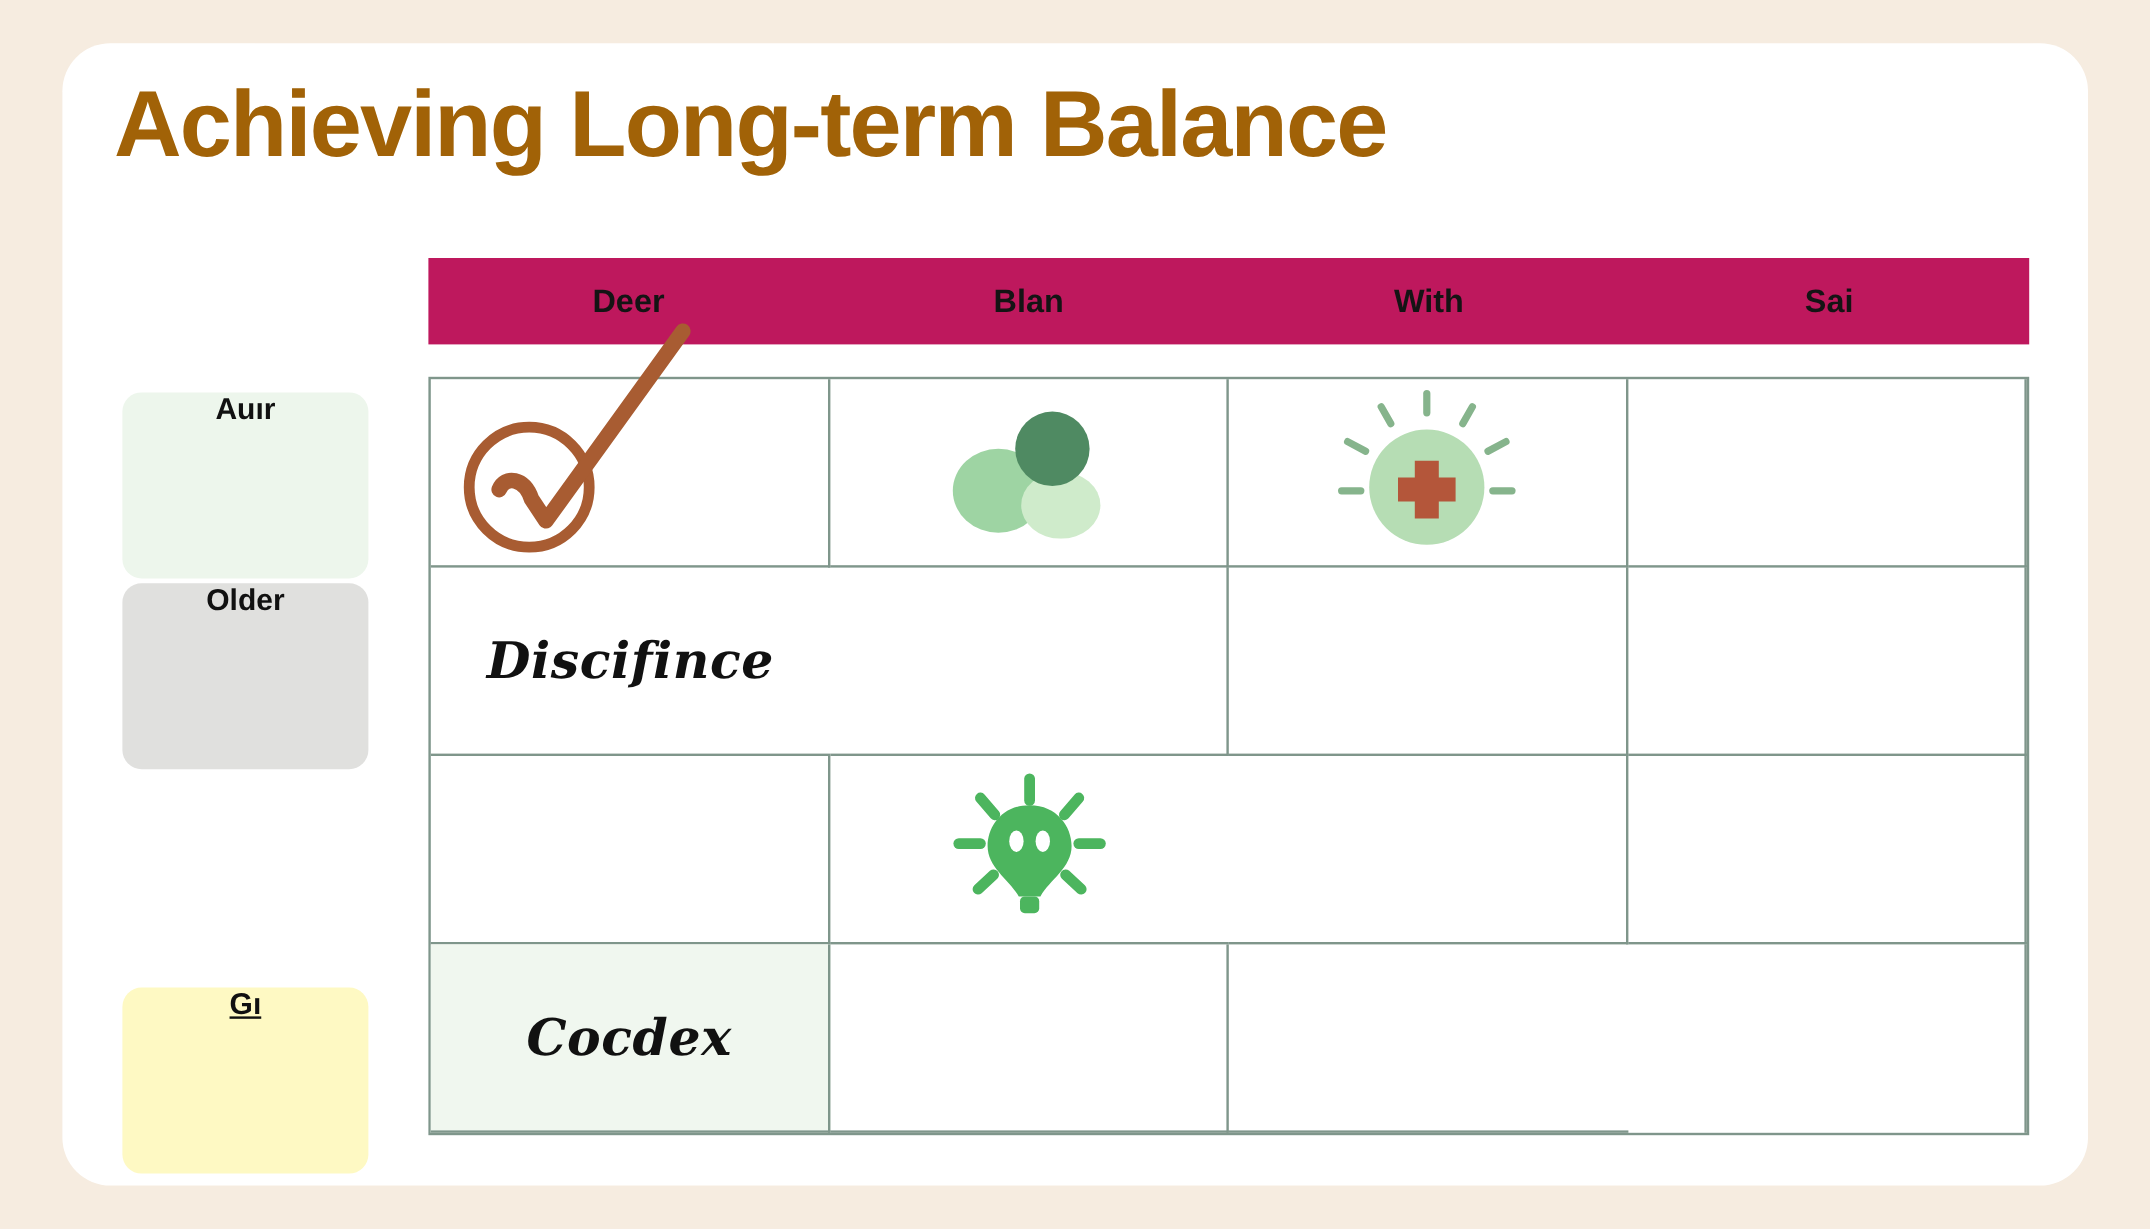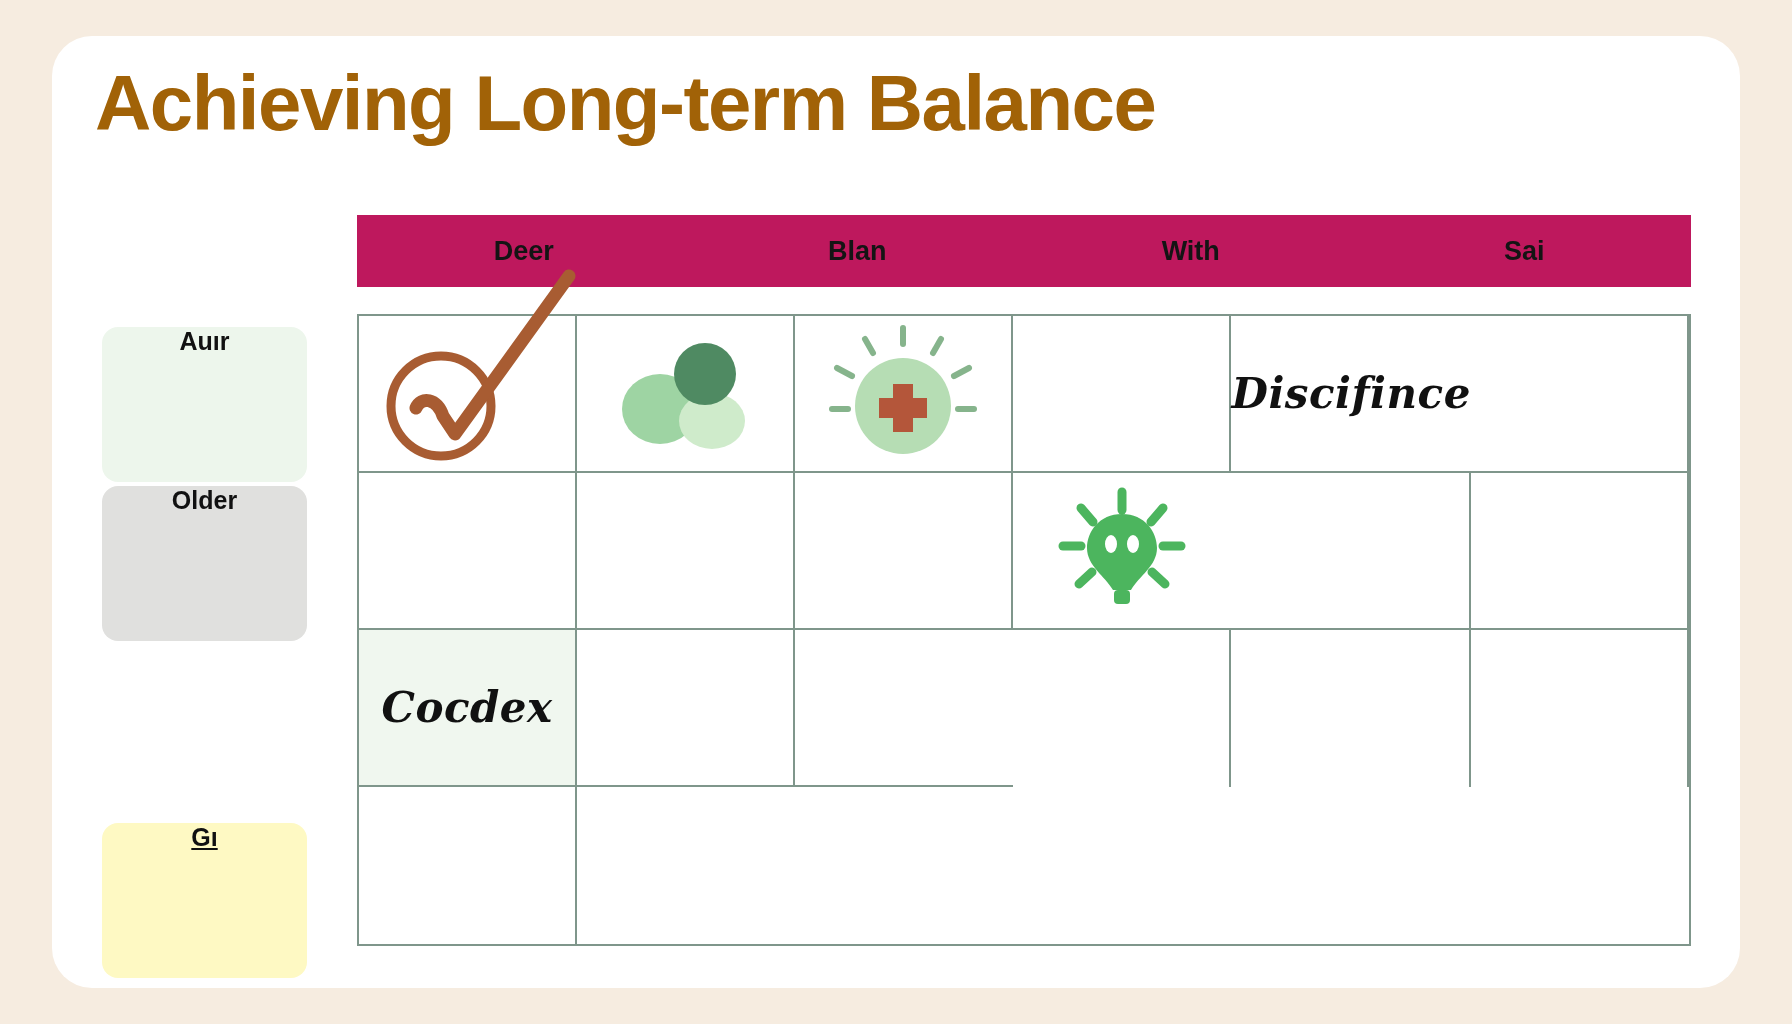--- a/index.html
+++ b/index.html
@@ -89,21 +89,21 @@
   
   #grid {
     position: absolute;
     left: 357px;
     top: 314px;
     width: 1334px;
     height: 632px;
     border: 2px solid #7f968b;
     box-sizing: border-box;
     display: grid;
-    grid-template-columns: repeat(6, 1fr);
+    grid-template-columns: repeat(4, 1fr);
     grid-template-rows: repeat(4, 1fr);
   }
   .grid-cell {
     border-right: 2px solid #7f968b;
     border-bottom: 2px solid #7f968b;
     box-sizing: border-box;
     position: relative;
     display: flex;
     align-items: center;
     justify-content: center;

